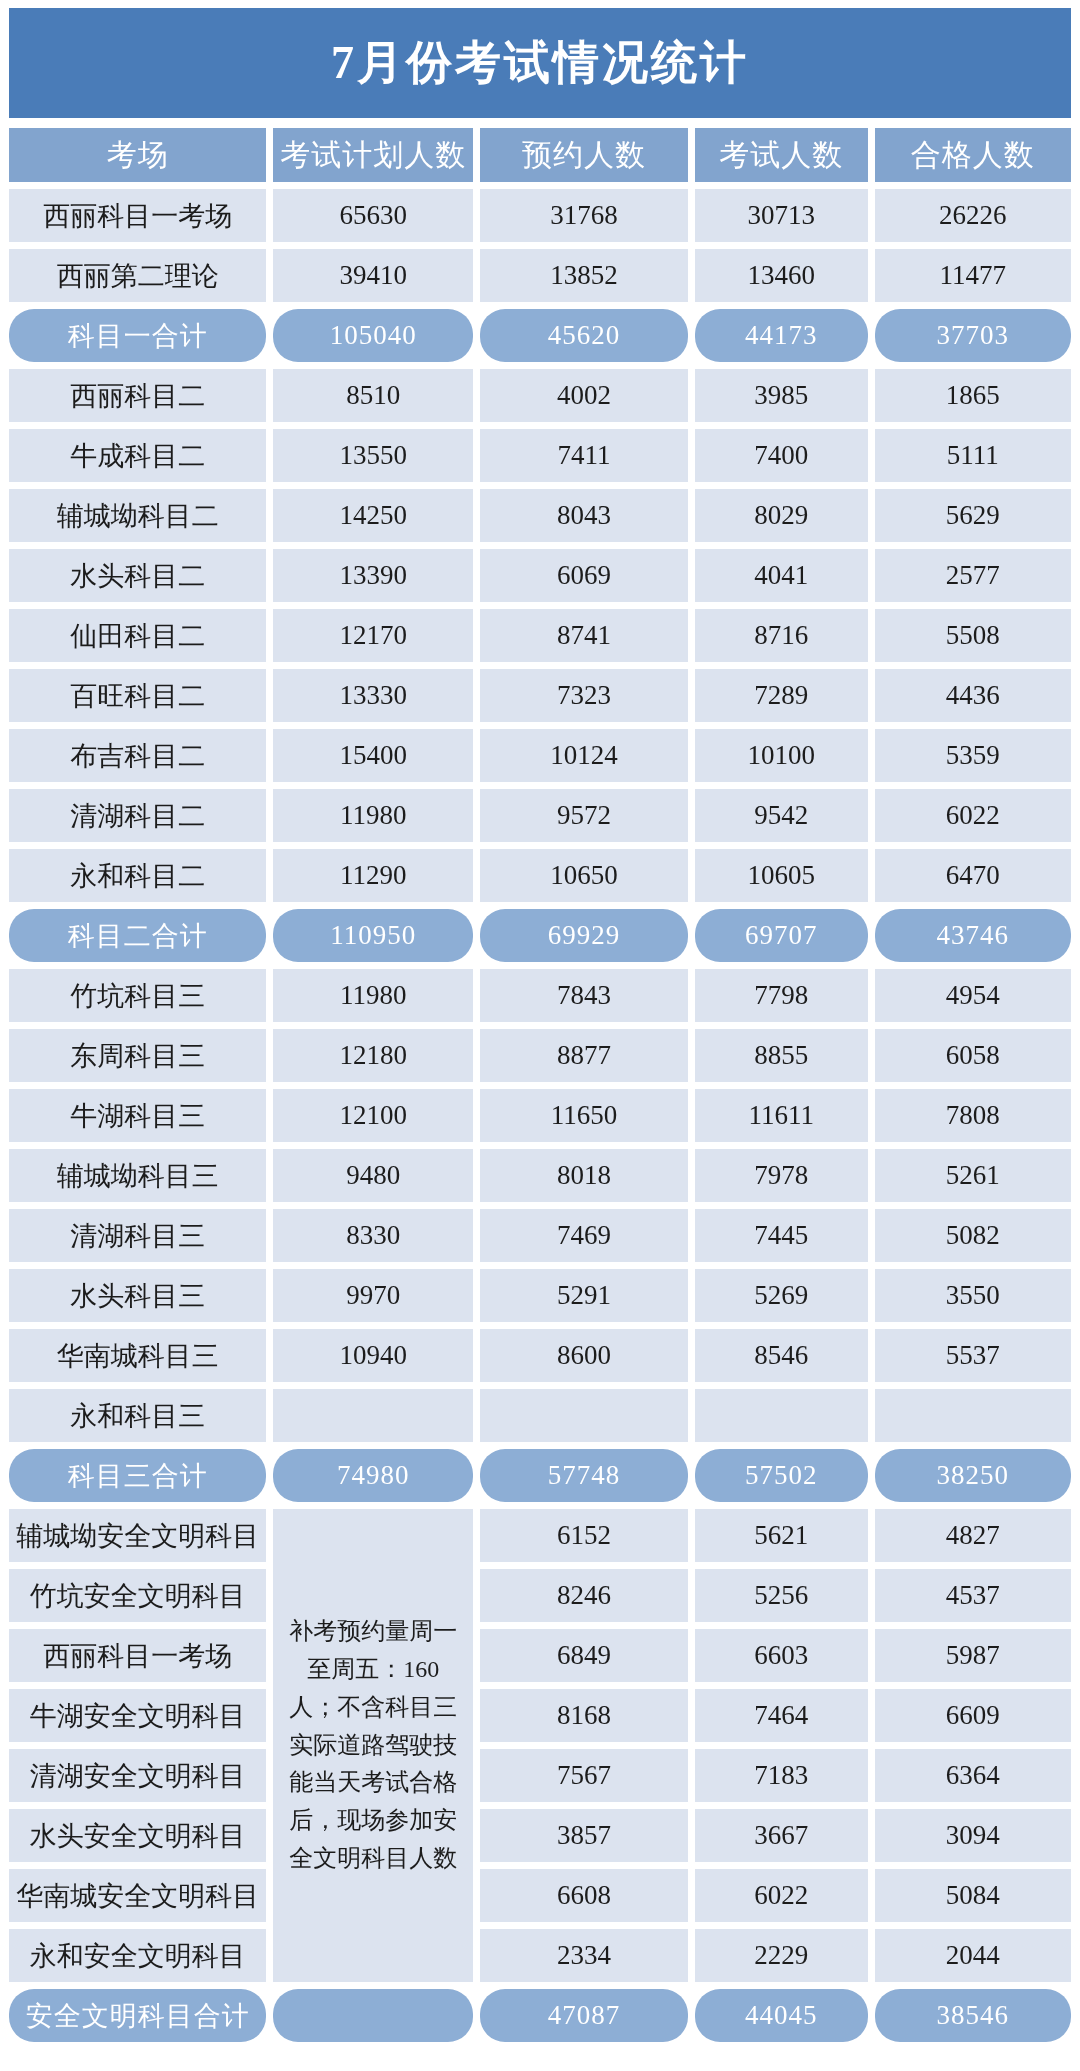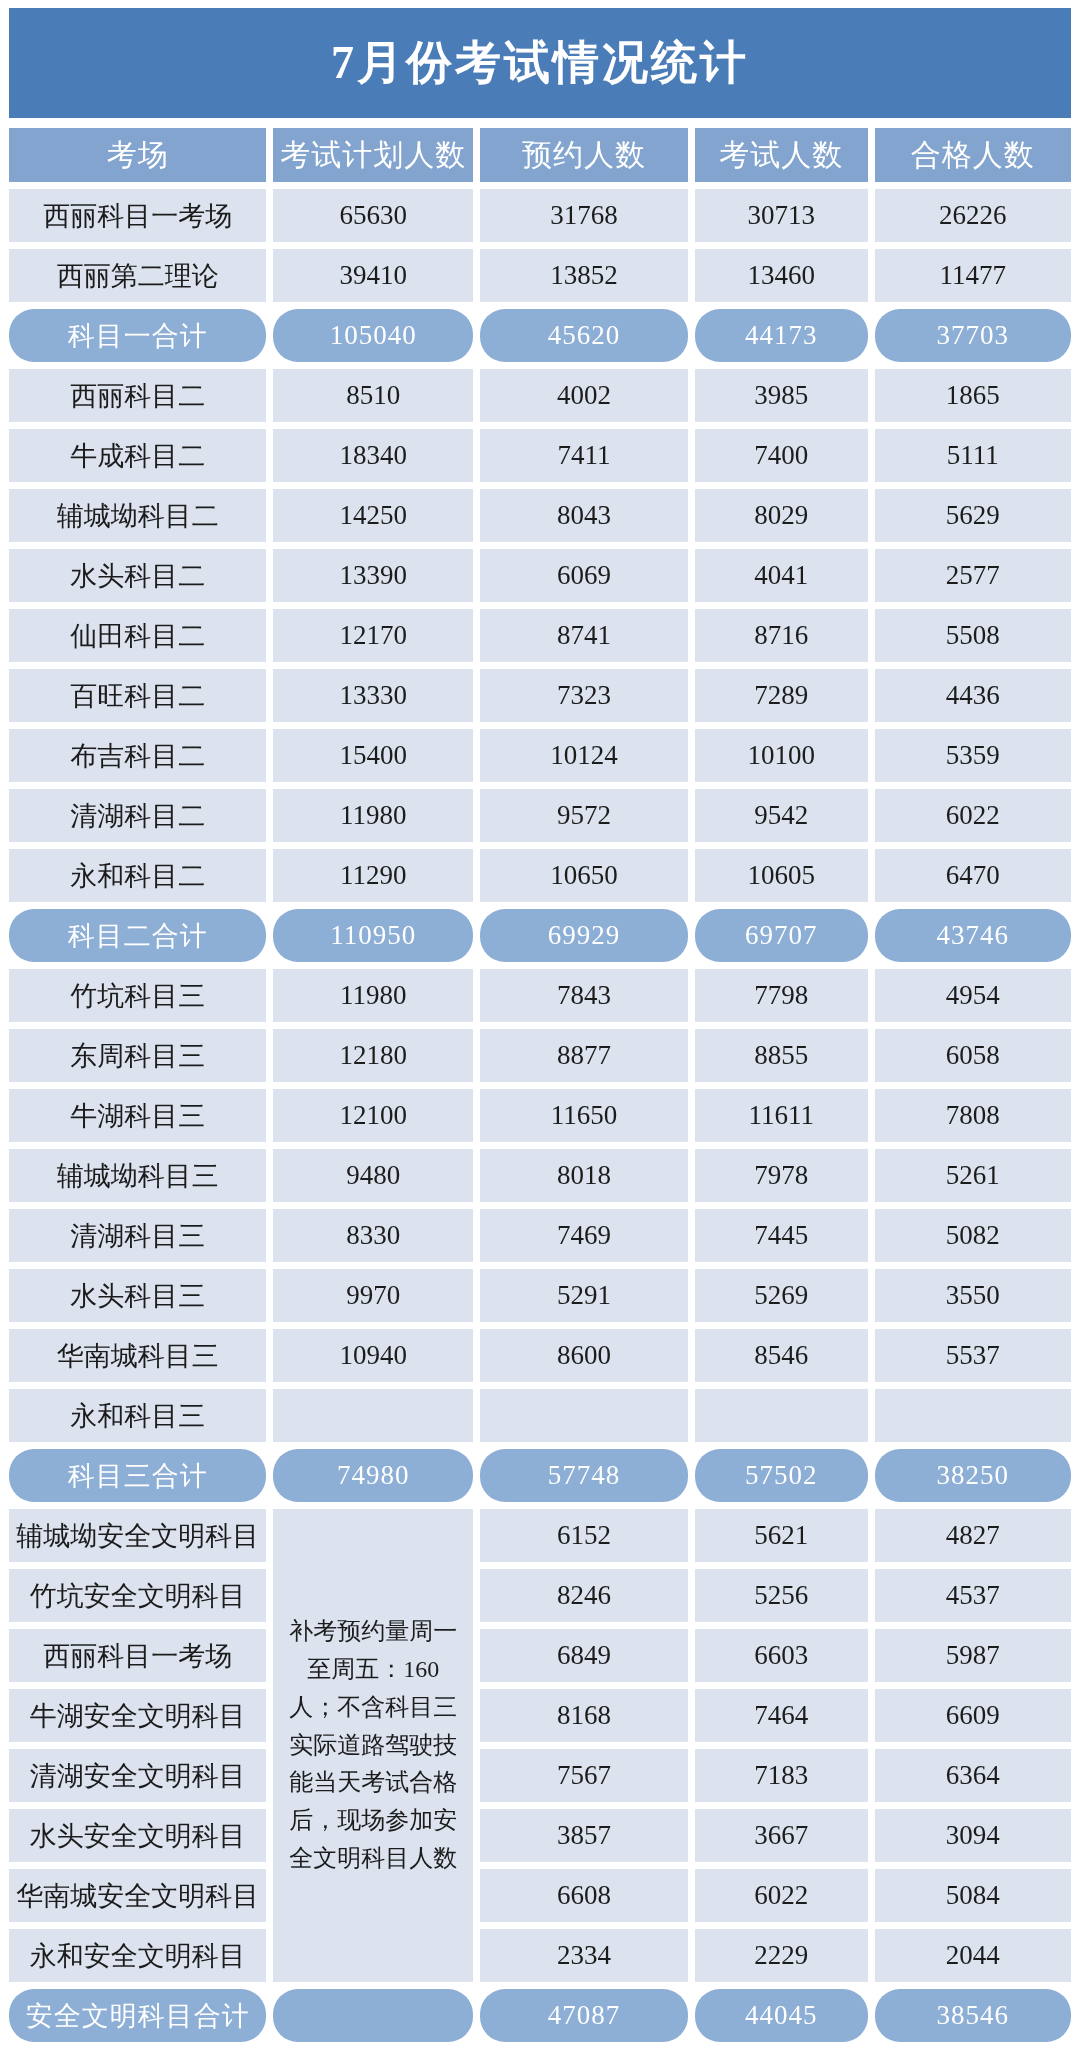--- a/index.html
+++ b/index.html
@@ -123,21 +123,21 @@
         </tr>
         <tr class="data">
           <td>西丽科目二</td>
           <td>8510</td>
           <td>4002</td>
           <td>3985</td>
           <td>1865</td>
         </tr>
         <tr class="data">
           <td>牛成科目二</td>
-          <td>18340</td>
+          <td>13550</td>
           <td>7411</td>
           <td>7400</td>
           <td>5111</td>
         </tr>
         <tr class="data">
           <td>辅城坳科目二</td>
           <td>14250</td>
           <td>8043</td>
           <td>8029</td>
           <td>5629</td>

